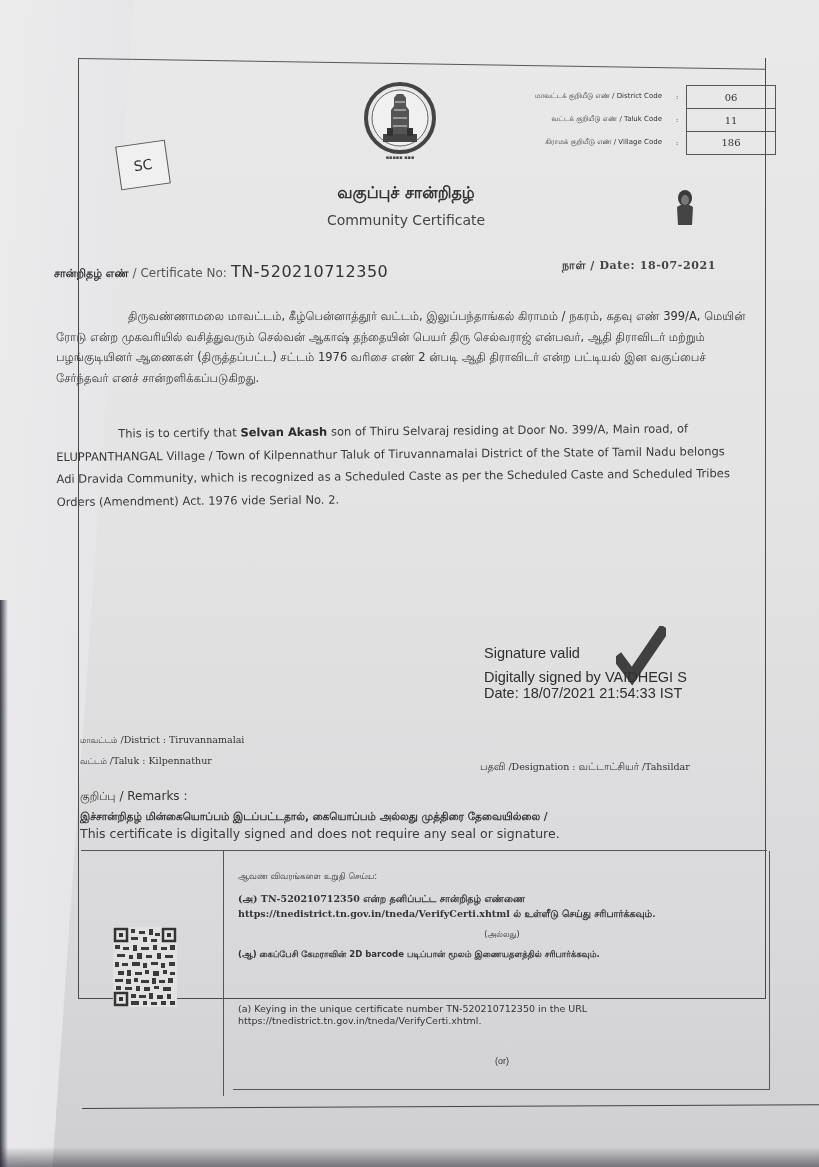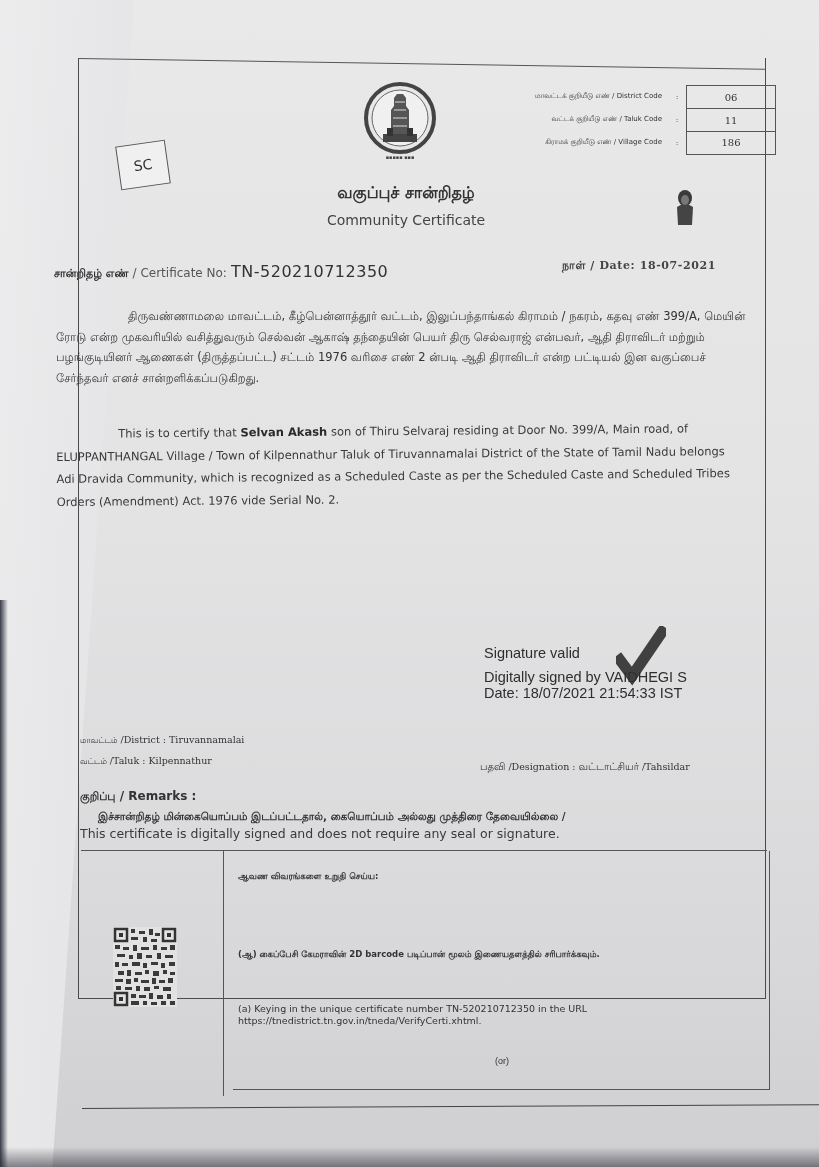--- a/index.html
+++ b/index.html
@@ -100,38 +100,38 @@
     position: absolute; left: 2px; top: 672px; font-size: 9.5px; color: #333; line-height: 20px;
   }
   .dist .ta { font-family: "DejaVu Sans", sans-serif; font-size: 8px; }
   .desig {
     position: absolute; left: 402px; top: 703px; font-size: 9.5px; color: #333; white-space: nowrap;
   }
   .desig .ta { font-family: "DejaVu Sans", sans-serif; font-size: 10px; }
   .remarks {
     position: absolute; left: 2px; top: 731px; font-family: "DejaVu Sans", sans-serif; color: #333;
   }
-  .remarks .h { font-size: 12px; font-weight: bold; }
+  .remarks .h { font-size: 12px; }
   .remarks .h .ta { font-size: 11px; }
-  .remarks .r1 { font-size: 10.5px; font-weight: bold; margin-top: 6px; margin-left: 18px; }
+  .remarks .r1 { font-size: 10.5px; font-weight: bold; margin-top: 6px; }
   .remarks .r2 { font-size: 12.5px; margin-top: 2px; color: #3a3a3a; }
   .verify-box {
     position: absolute; left: 3px; top: 792px; width: 686px; height: 240px;
     border-top: 1.2px solid #555;
   }
   .verify-divider {
     position: absolute; left: 142px; top: 0; width: 1px; height: 245px; background: #555;
   }
   .verify-right {
     position: absolute; left: 152px; top: 0; width: 536px; height: 238px;
     border-right: 1.2px solid #555; border-bottom: 1.2px solid #555;
   }
   .qr { position: absolute; left: 32px; top: 76px; width: 64px; height: 80px; }
   .vt { position: absolute; left: 5px; width: 528px; color: #333; }
-  .vt-ta-h { top: 20px; font-family: "DejaVu Sans", sans-serif; font-size: 8.5px; font-weight: bold; }
+  .vt-ta-h { top: 20px; font-family: "DejaVu Sans", sans-serif; font-size: 8.5px; font-weight: normal; }
   .vt-ta-a { top: 40px; font-family: "DejaVu Serif", serif; font-size: 9.5px; font-weight: bold; line-height: 15px; }
   .vt-ta-or { top: 79px; text-align: center; font-family: "DejaVu Sans", sans-serif; font-size: 8px; }
   .vt-ta-b { top: 98px; font-family: "DejaVu Sans", sans-serif; font-size: 8.5px; font-weight: bold; }
   .vt-en-h { top: 130px; font-family: "DejaVu Sans", sans-serif; font-size: 9.5px; }
   .vt-en-a { top: 152px; font-family: "DejaVu Sans", sans-serif; font-size: 9.5px; line-height: 12px; }
   .vt-en-or { top: 185px; text-align: center; font-family: Liberation Sans, sans-serif; font-size: 9px; margin-top: 20px; }
   .vt-en-b { top: 200px; font-family: "DejaVu Sans", sans-serif; font-size: 9.5px; }
   .bottom-rule {
     position: absolute; left: 4px; top: 1050px; width: 740px; height: 1px; background: #444;
     transform: rotate(-0.3deg); transform-origin: left;
@@ -314,20 +314,22 @@
           <rect x="54" y="67" width="4" height="5"></rect>
         <rect x="18" y="74" width="8" height="4"></rect>
           <rect x="30" y="74" width="4" height="4"></rect>
           <rect x="38" y="75" width="6" height="3"></rect>
           <rect x="48" y="74" width="5" height="4"></rect>
           <rect x="57" y="74" width="5" height="4"></rect>
       </g>
     </svg>
     <div class="verify-right">
       <div class="vt vt-ta-h">ஆவண விவரங்களை உறுதி செய்ய:</div>
+      <div class="vt vt-ta-a">(அ) TN-520210712350 என்ற தனிப்பட்ட சான்றிதழ் எண்ணை https://tnedistrict.tn.gov.in/tneda/VerifyCerti.xhtml ல் உள்ளீடு செய்து சரிபார்க்கவும்.</div>
+      <div class="vt vt-ta-or">(அல்லது)</div>
       <div class="vt vt-ta-b">(ஆ) கைப்பேசி கேமராவின் 2D barcode படிப்பான் மூலம் இணையதளத்தில் சரிபார்க்கவும்.</div>
       <div class="vt vt-en-a">(a) Keying in the unique certificate number TN-520210712350 in the URL https://tnedistrict.tn.gov.in/tneda/VerifyCerti.xhtml.</div>
       <div class="vt vt-en-or">(or)</div>
     </div>
   </div>
 
   <div class="bottom-rule"></div>
 </div>
 
 <div class="bottom-shadow"></div>

